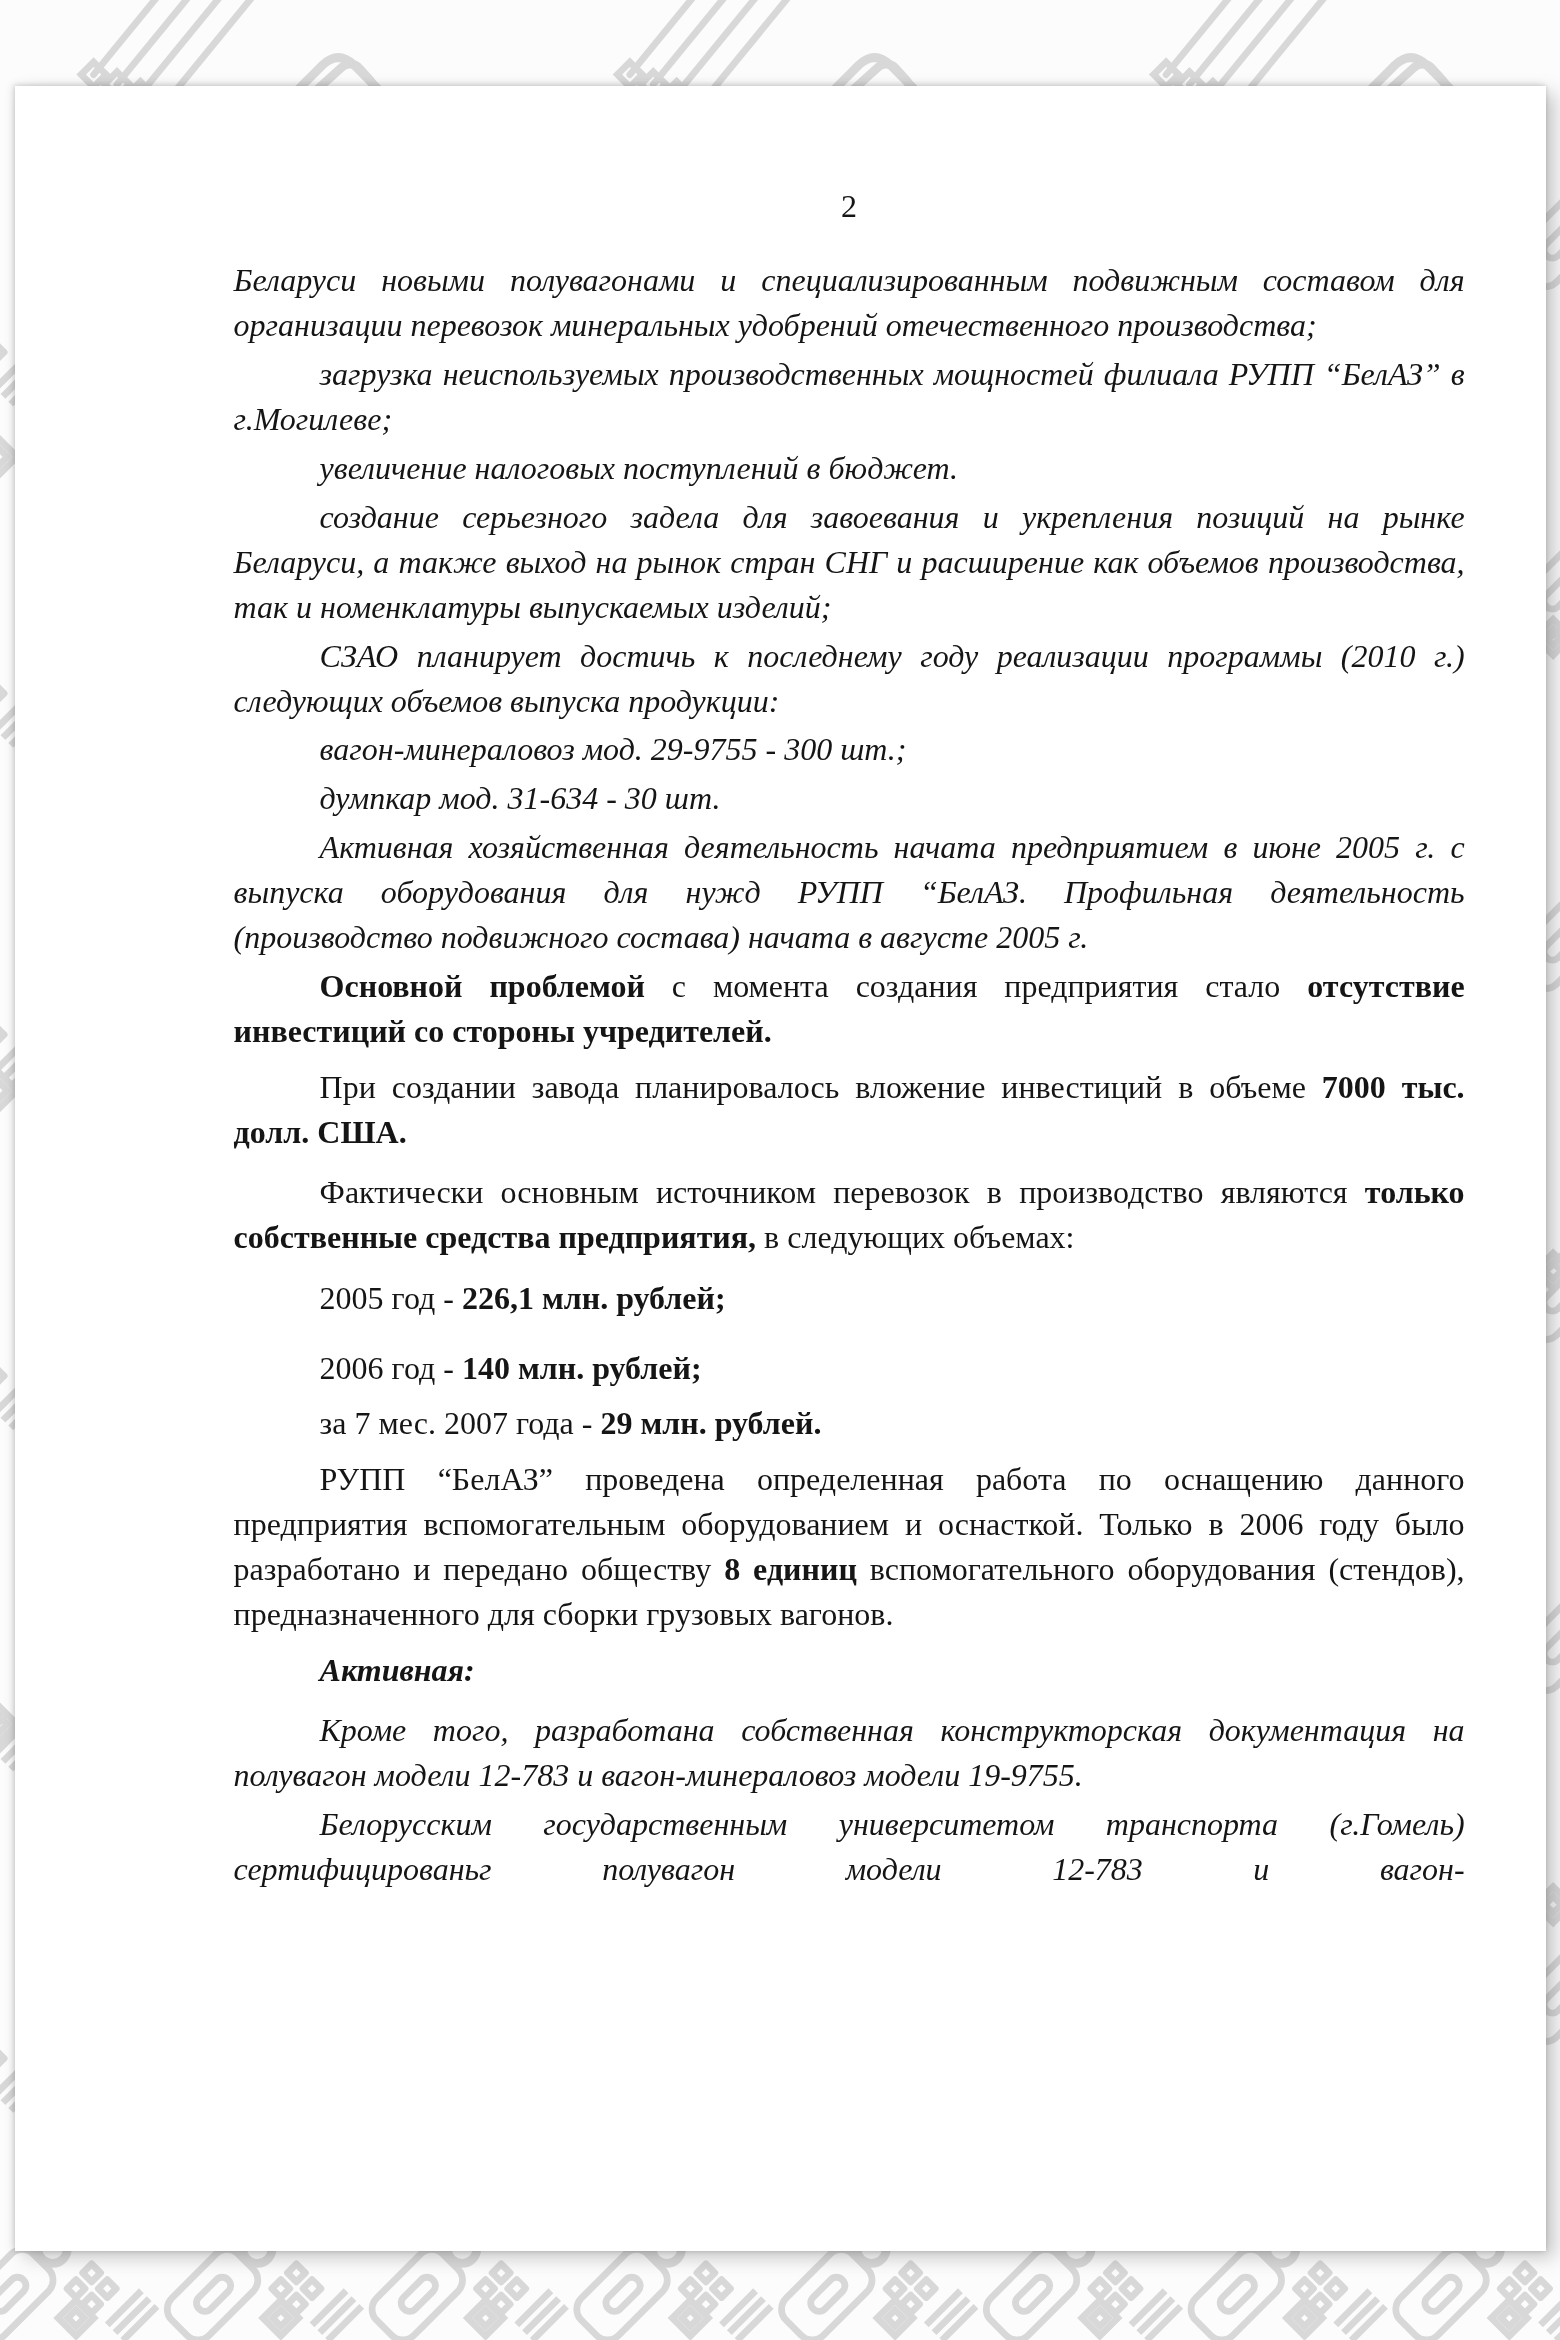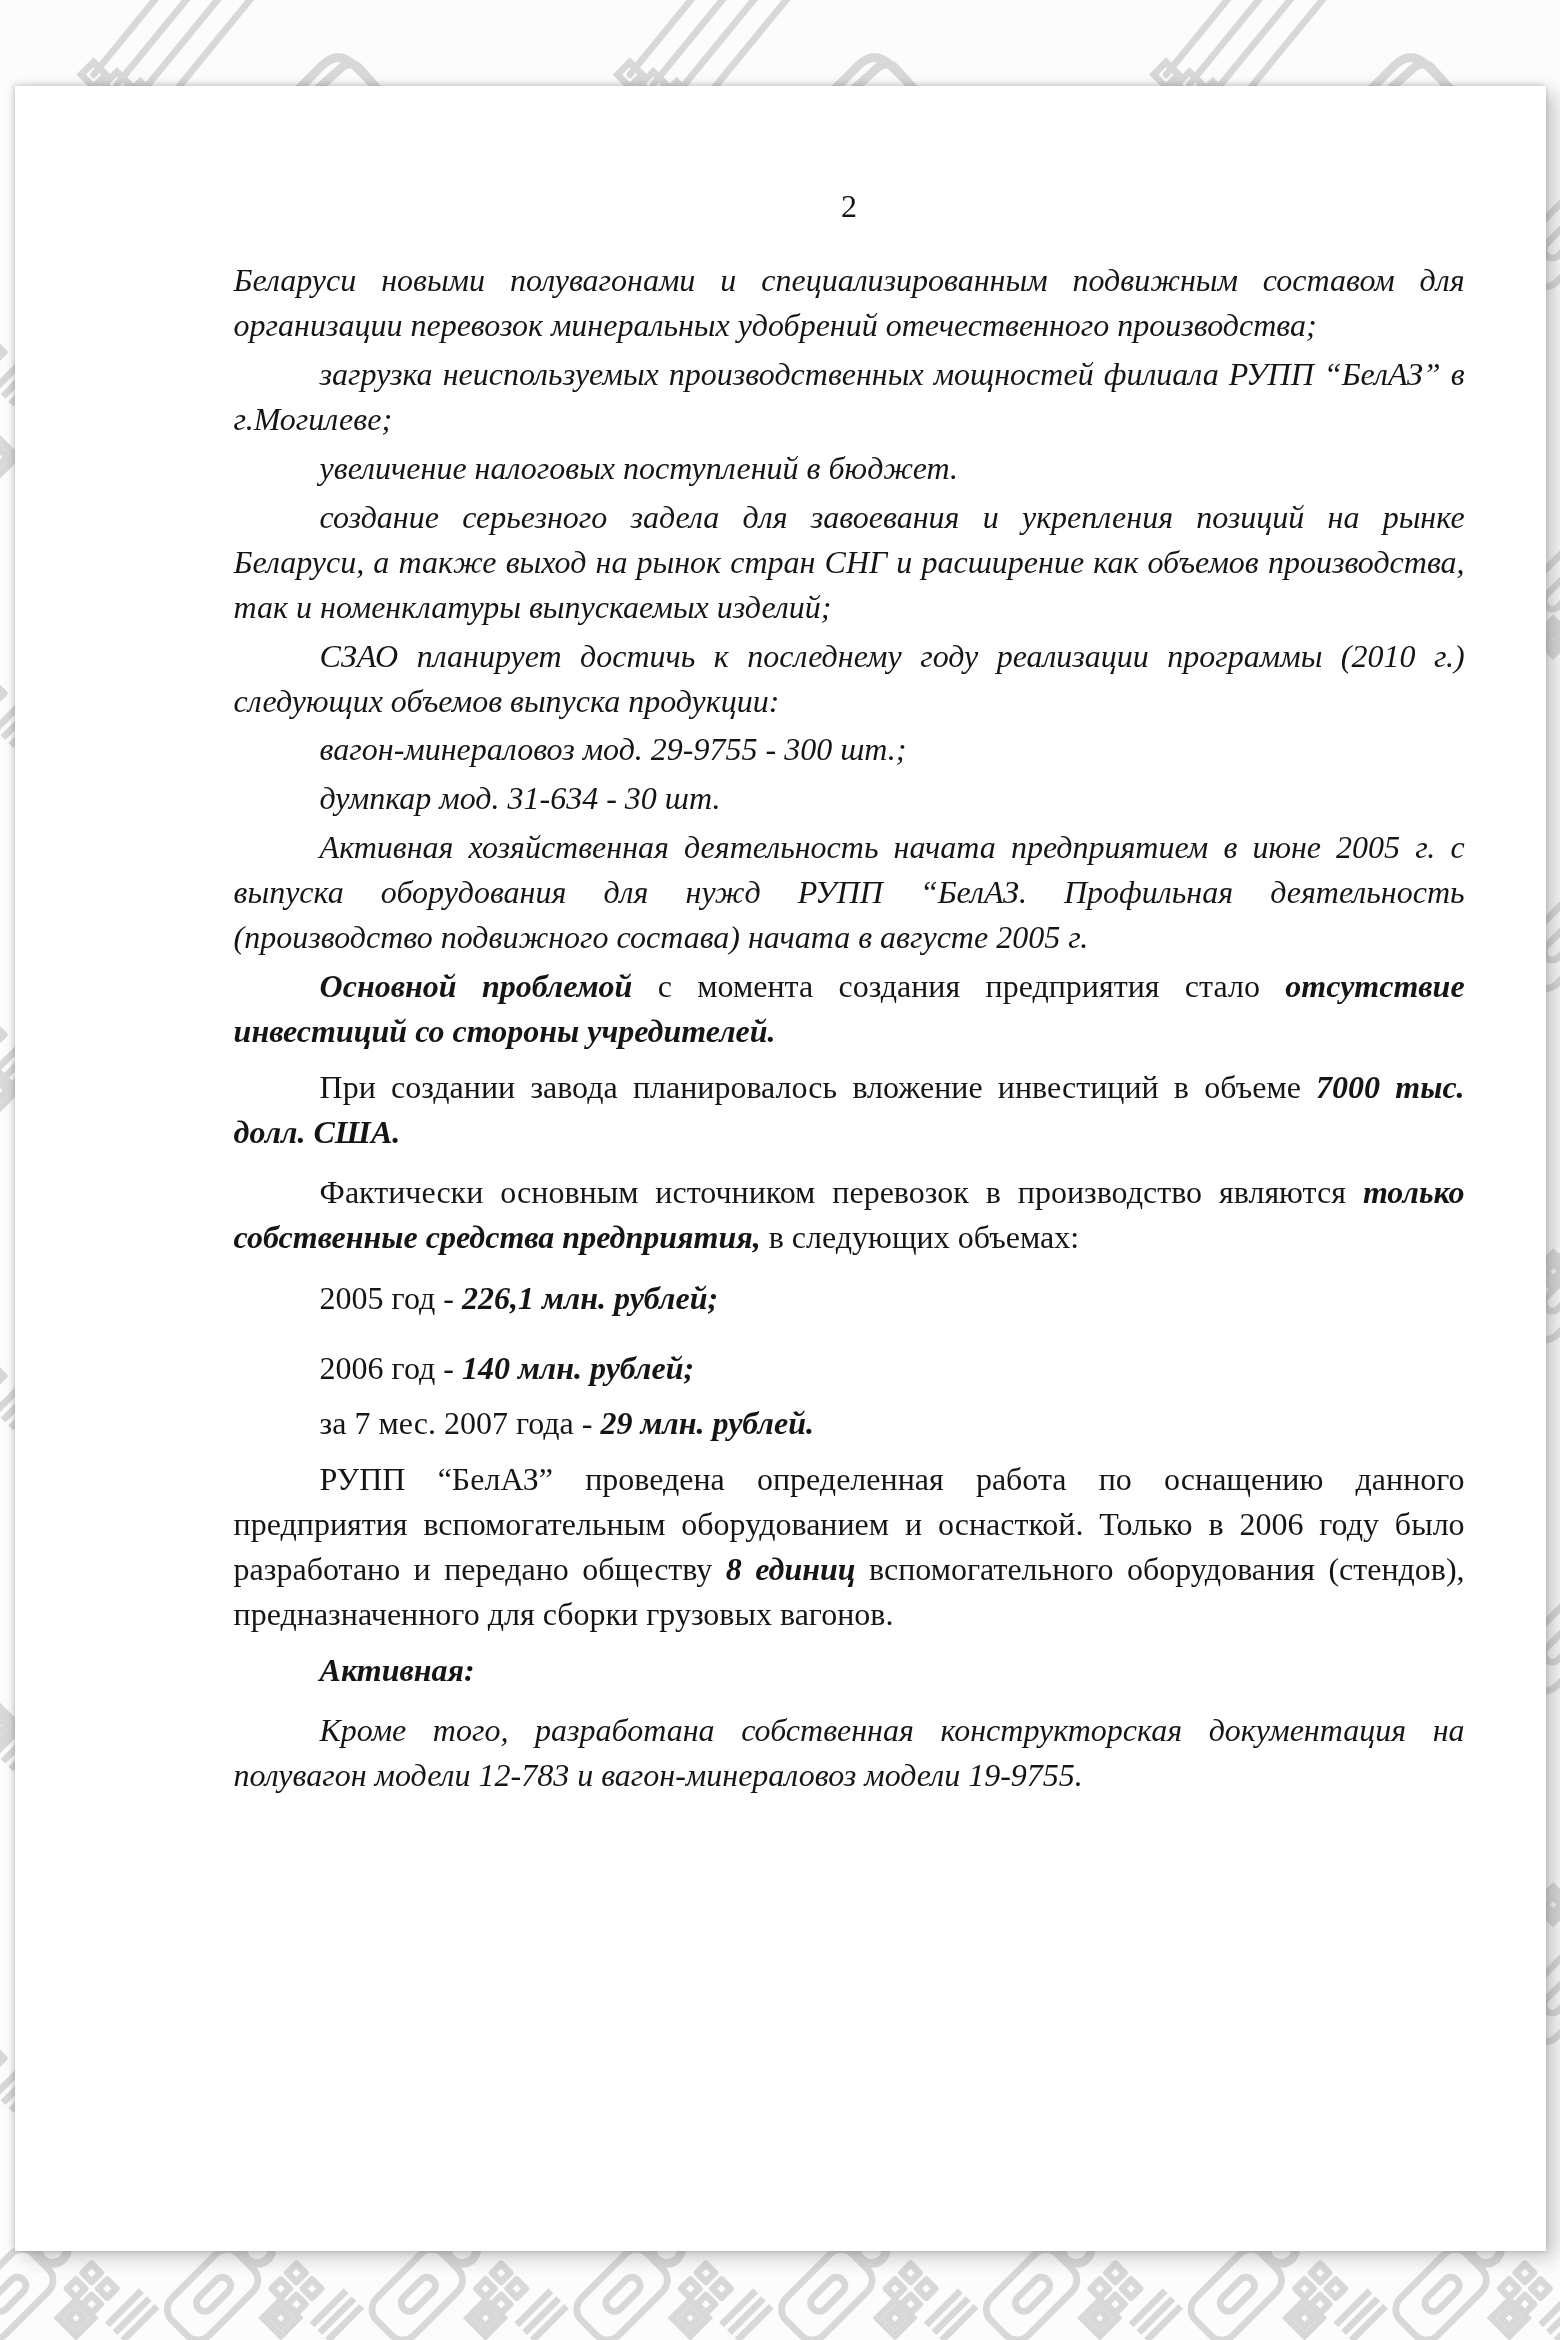--- a/index.html
+++ b/index.html
@@ -35,21 +35,21 @@
     margin-top:98px;
     text-align:center;
   }
   .doc-body{margin-top:29px;}
   .para{margin:0;text-align:justify;}
   .it{font-style:italic;}
   .up{font-style:normal;}
   .ind{text-indent:86px;}
   .jl{text-align-last:justify;}
   .run{white-space:pre-wrap;}
-  .b{font-weight:bold;font-style:italic;}
+  .b{font-weight:bold;}
   .g-none{margin-top:4px;}
   .g-xs{margin-top:2.9px;}
   .g-sm{margin-top:10.7px;}
   .g-md{margin-top:15.6px;}
   .g-lg{margin-top:25px;}
 </style>
 </head>
 <body>
 
 <div class="backdrop">
@@ -143,16 +143,17 @@
         <p class="para it ind g-none"><span class="run">Активная хозяйственная деятельность начата предприятием в июне 2005 г. с выпуска оборудования для нужд РУПП “БелАЗ. Профильная деятельность (производство подвижного состава) начата в августе 2005 г.</span></p>
         <p class="para up ind g-none"><span class="run b">Основной проблемой</span><span class="run"> с момента создания предприятия стало </span><span class="run b">отсутствие инвестиций со стороны учредителей.</span></p>
         <p class="para up ind g-sm"><span class="run">При создании завода планировалось вложение инвестиций в объеме </span><span class="run b">7000 тыс. долл. США.</span></p>
         <p class="para up ind g-md"><span class="run">Фактически основным источником перевозок в производство являются </span><span class="run b">только собственные средства предприятия,</span><span class="run"> в следующих объемах:</span></p>
         <p class="para up ind g-md"><span class="run">2005 год - </span><span class="run b">226,1 млн. рублей;</span></p>
         <p class="para up ind g-lg"><span class="run">2006 год - </span><span class="run b">140 млн. рублей;</span></p>
         <p class="para up ind g-sm"><span class="run">за 7 мес. 2007 года - </span><span class="run b">29 млн. рублей.</span></p>
         <p class="para up ind g-sm"><span class="run">РУПП “БелАЗ” проведена определенная работа по оснащению данного предприятия вспомогательным оборудованием и оснасткой. Только в 2006 году было разработано и передано обществу </span><span class="run b">8 единиц</span><span class="run"> вспомогательного оборудования (стендов), предназначенного для сборки грузовых вагонов.</span></p>
         <p class="para it ind g-sm"><span class="run b">Активная:</span></p>
         <p class="para it ind g-md"><span class="run">Кроме того, разработана собственная конструкторская документация на полувагон модели 12-783 и вагон-минераловоз модели 19-9755.</span></p>
+        <p class="para it ind g-none jl"><span class="run">Белорусским государственным университетом транспорта (г.Гомель) сертифицированьг полувагон модели 12-783 и вагон-</span></p>
       </div>
   </div>
 </div>
 
 
 </body></html>

